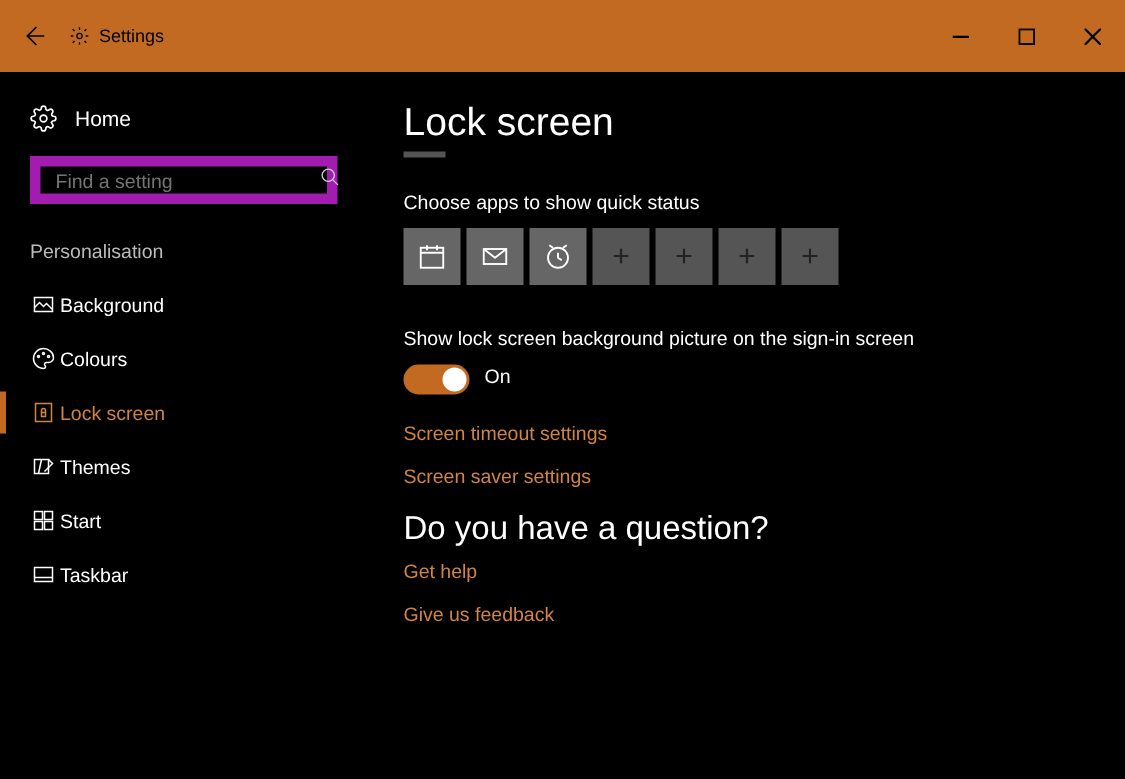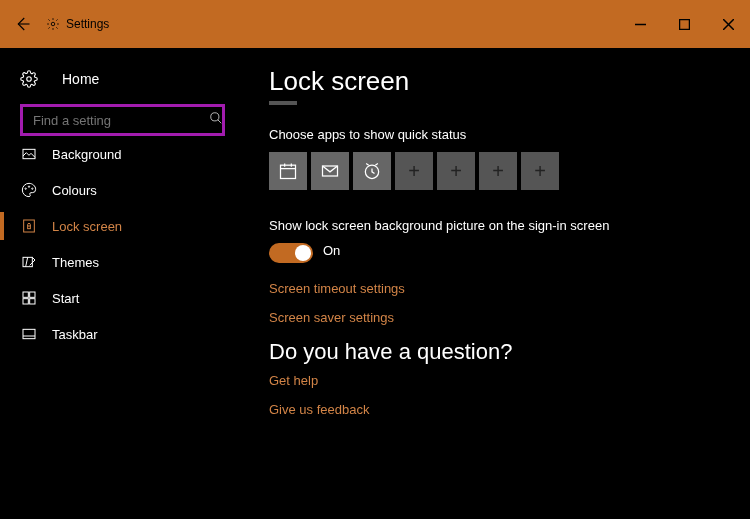--- a/index.html
+++ b/index.html
@@ -7,27 +7,27 @@
   .titlebar { background: #c26a22; height: 48px; display: flex; align-items: center; }
   .back-btn { width: 44px; height: 32px; display: flex; align-items: center; justify-content: center; cursor: pointer; }
   .back-btn svg { stroke: #000; }
   .title-icon-wrap { display: flex; align-items: center; gap: 6px; padding-left: 2px; }
   .title-text { font-size: 12px; color: #000; }
   .win-controls { margin-left: auto; display: flex; }
   .win-btn { width: 44px; height: 32px; display: flex; align-items: center; justify-content: center; cursor: pointer; }
   .win-btn svg { stroke: #000; fill: none; }
   .body { display: flex; height: calc(519px - 32px); }
   .sidebar { width: 245px; padding-top: 22px; flex-shrink: 0; }
-  .home-row { display: flex; align-items: center; gap: 24px; padding: 0 20px 16px 20px; cursor: pointer; }
+  .home-row { display: flex; align-items: center; gap: 12px; padding: 0 20px 16px 20px; cursor: pointer; }
   .home-label { font-size: 14px; font-weight: 400; }
-  .searchbox { margin: 0 20px 0 20px; border: 3px solid #a21caf; height: 32px; display: flex; align-items: center; padding: 0 10px; }
+  .searchbox { margin: 0 20px 0 20px; border: 7px solid #a21caf; height: 32px; display: flex; align-items: center; padding: 0 10px; }
   .searchbox input { background: transparent; border: none; outline: none; color: #999; font-size: 13px; flex: 1; }
   .searchbox .sicon { color: #ccc; }
   .section-header { padding: 24px 20px 10px 20px; font-size: 13px; color: #bbb; }
-  .nav-item { display: flex; align-items: center; gap: 14px; padding: 10px 20px; font-size: 13px; cursor: pointer; position: relative; }
+  .nav-item { display: flex; align-items: center; gap: 2px; padding: 10px 20px; font-size: 13px; cursor: pointer; position: relative; }
   .nav-item.selected { color: #d28447; }
   .nav-item.selected::before { content: ""; position: absolute; left: 0; top: 4px; bottom: 4px; width: 4px; background: #c26a22; }
   .nav-icon { width: 18px; display:flex; justify-content:center; }
   .content { flex: 1; padding: 18px 24px 0 24px; overflow: hidden; }
   .page-title { font-size: 26px; font-weight: 300; margin-bottom: 4px; }
   .title-underline { width: 28px; height: 4px; background: #555; margin-bottom: 22px; }
   .sub-label { font-size: 13px; margin-bottom: 10px; }
   .tiles { display: flex; gap: 4px; margin-bottom: 28px; }
   .tile { width: 38px; height: 38px; background: #555; display: flex; align-items: center; justify-content: center; cursor: pointer; }
   .tile.filled { background: #666; }
@@ -86,20 +86,21 @@
         </svg>
       <span class="home-label">Home</span>
     </div>
     <div class="searchbox">
       <input placeholder="Find a setting" style="">
       <span class="sicon"><svg width="14" height="14" viewBox="0 0 24 24" fill="none" stroke="#ccc">
             <circle cx="10" cy="10" r="7"></circle>
             <path d="M21 21l-6-6"></path>
           </svg></span>
     </div>
+    <div class="section-header">Personalisation</div>
 
     <div class="nav-item">
       <span class="nav-icon">
           <svg width="16" height="16" viewBox="0 0 24 24" fill="none" stroke="#fff">
             <rect x="3" y="5" width="18" height="14"></rect>
             <path d="M3 15l5-5 4 4 3-3 6 6"></path>
           </svg>
         </span>
       <span>Background</span>
     </div>

